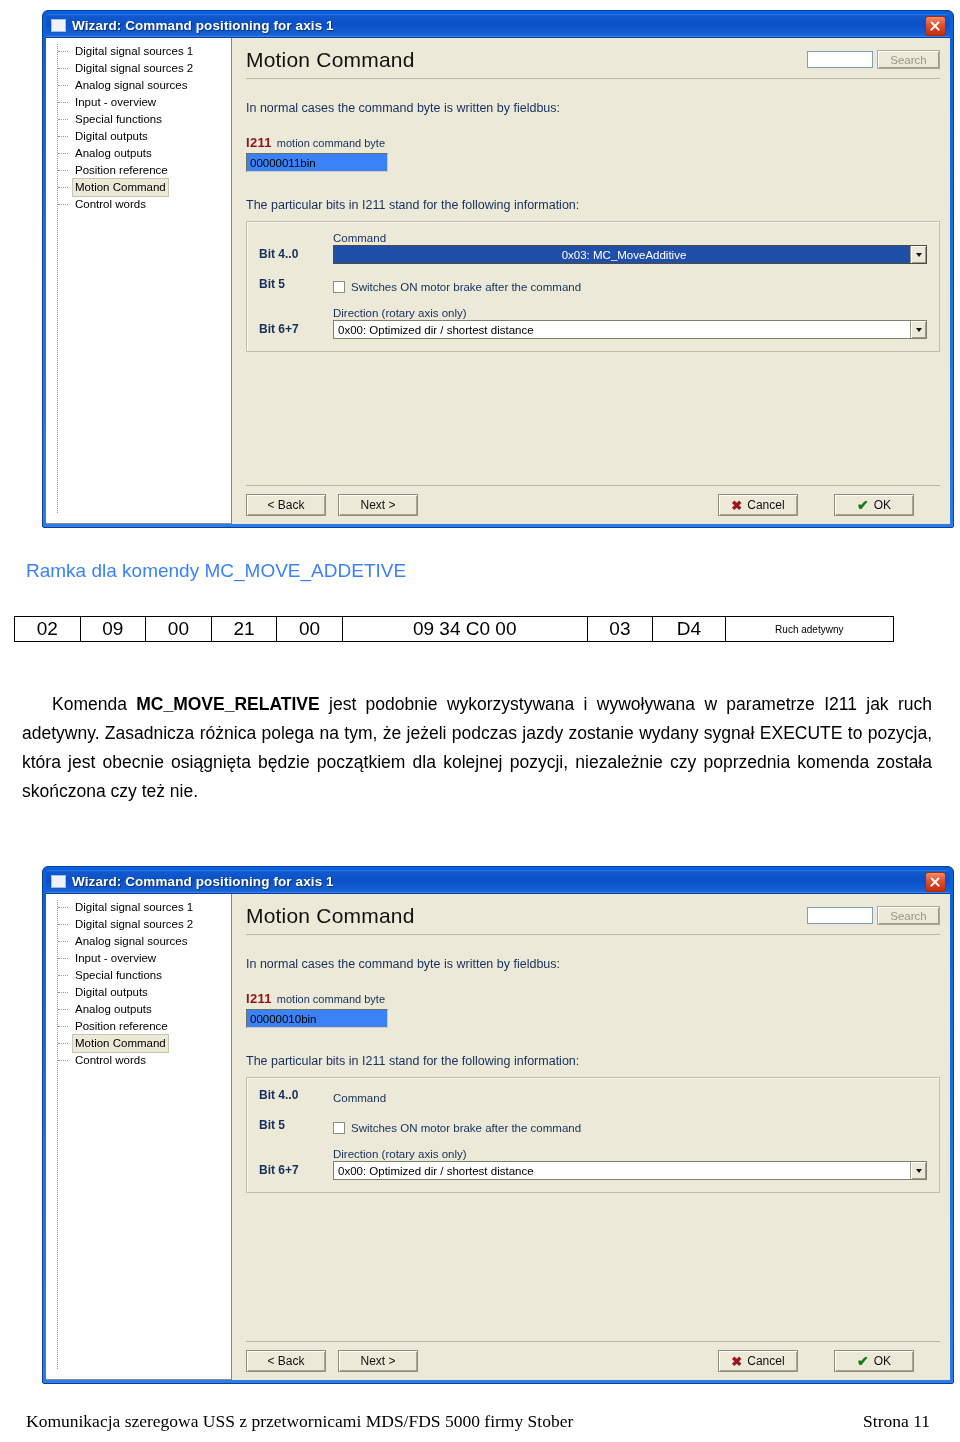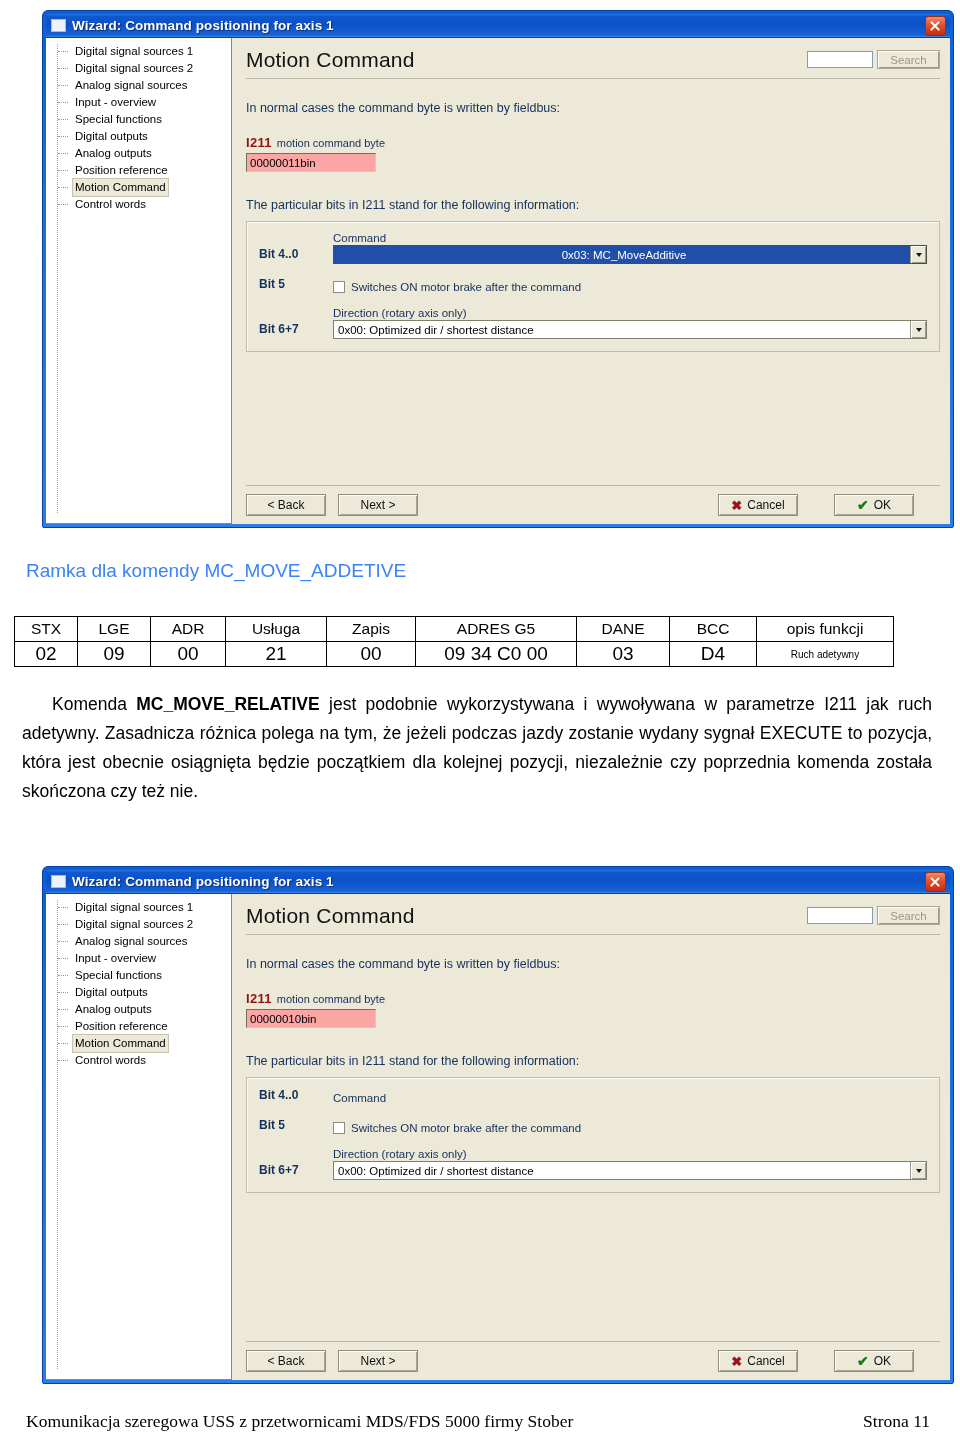--- a/index.html
+++ b/index.html
@@ -107,21 +107,21 @@
     display:flex;align-items:center;justify-content:center;
     box-sizing:border-box;
   }
   .hr{height:0;border-top:1px solid #b9b6a6;margin:5px 0 0 0;}
 
   .para{font-size:12.5px;color:#14305c;margin-top:22px;line-height:14px;}
   .p211{margin-top:18px;}
   .p211 .code{color:#8e1414;font-weight:bold;font-size:13px;letter-spacing:.3px;}
   .p211 .cap{color:#14305c;font-size:11px;margin-left:5px;}
   .valbox{
-    margin-top:2px;width:130px;height:19px;background:#fca5a5;
+    margin-top:2px;width:142px;height:19px;background:#3b82f6;
     border:1px solid #6f6f60;border-right-color:#cfccbe;border-bottom-color:#cfccbe;
     font-size:11.5px;color:#000;display:flex;align-items:center;padding-left:3px;
     box-sizing:border-box;
   }
   .para2{font-size:12.5px;color:#14305c;margin-top:26px;}
 
   .group{
     margin-top:9px;
     border:1px solid #c0bdae;
     background:#ece9d8;
@@ -343,31 +343,20 @@
         </div>
       </div>
     </div>
   </div>
 </div>
 
 <div class="doc-h" style="top:560px;">Ramka dla komendy MC_MOVE_ADDETIVE</div>
 
 <table class="frametable" style="left:14px;top:616px;width:880px;">
   <tbody>
-      <tr class="hdr">
-    <td style="width:54px;">STX</td>
-    <td style="width:64px;">LGE</td>
-    <td style="width:66px;">ADR</td>
-    <td style="width:92px;">Usługa</td>
-    <td style="width:80px;">Zapis</td>
-    <td style="width:152px;">ADRES G5</td>
-    <td style="width:84px;">DANE</td>
-    <td style="width:78px;">BCC</td>
-    <td>opis funkcji</td>
-  </tr>
   <tr class="val">
     <td>02</td>
     <td>09</td>
     <td>00</td>
     <td>21</td>
     <td>00</td>
     <td>09 34 C0 00</td>
     <td>03</td>
     <td>D4</td>
     <td class="small">Ruch adetywny</td>

